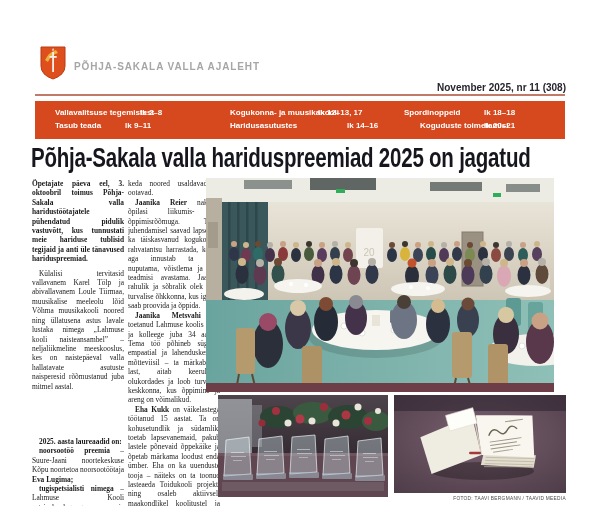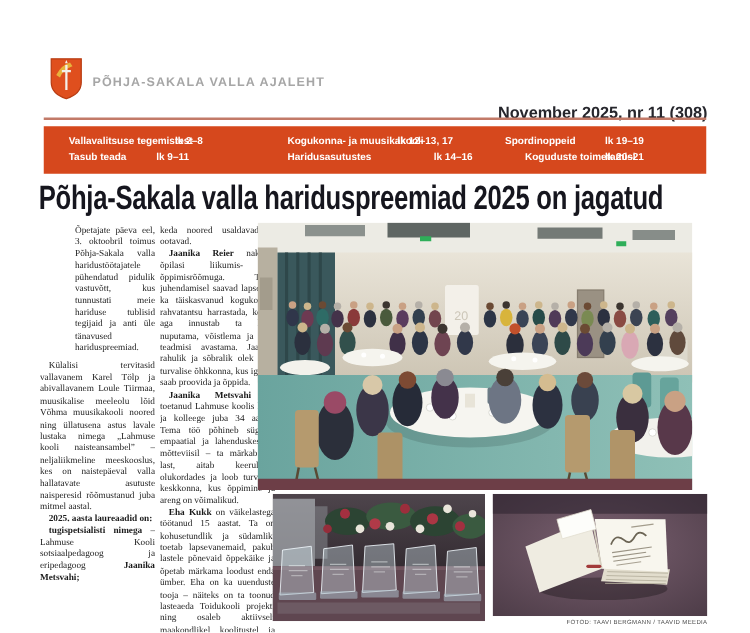--- a/index.html
+++ b/index.html
@@ -17,21 +17,21 @@
   }
   .logo {
     position:absolute; right:33px; top:10px;
     font-family:"DejaVu Serif", serif; font-weight:bold;
     font-size:74px; line-height:1; letter-spacing:3px; color:#d6481d;
     text-shadow:2px 1px 0 #d2d2d2, 4px 3px 0 #a9a9a9;
   }
   .issue {
     position:absolute; right:34px; top:82px;
     font-family:"Liberation Sans", sans-serif; font-weight:bold;
-    font-size:13px; color:#26262c;
+    font-size:10px; color:#26262c;
   }
   .mast-rule {
     position:absolute; left:35px; top:94px; width:530px; height:2px;
     background:#c27a68;
   }
   
   .navbar {
     position:absolute; left:35px; top:101px; width:530px; height:38px;
     background:#d6481d;
     font-family:"Liberation Sans", sans-serif; font-weight:bold;
@@ -49,23 +49,23 @@
     position:absolute; left:31px; top:143px; width:710px;
     font-family:"Liberation Sans", sans-serif; font-weight:bold;
     font-size:27px; line-height:30px; letter-spacing:-0.3px; color:#16161e;
     transform:scaleX(0.76); transform-origin:left top; white-space:nowrap;
   }
   
   .col { position:absolute; top:179px; width:92px; height:327px; overflow:hidden;
          font-size:7.4px; line-height:9.4px; color:#1a1a1a; text-align:justify; }
   .col1 { left:32px; }
   .col2 { left:128px; }
-  .intro { font-weight:normal; margin-bottom:5px;margin-left:28px; }
+  .intro { font-weight:bold; margin-bottom:5px; }
   .para  { text-indent:7px; }
-  .b { font-weight:bold; }
+  .b { font-weight:bold;margin-top:46px; }
   
   .photo { position:absolute; overflow:hidden; }
   .photo svg { display:block; width:100%; height:100%; }
   .photo-main  { left:206px; top:178px; width:348px; height:214px; }
   .photo-left  { left:218px; top:395px; width:170px; height:102px; }
   .photo-right { left:394px; top:395px; width:172px; height:98px; }
   .credit {
     position:absolute; right:34px; top:496px;
     font-family:"Liberation Sans", sans-serif;
     font-size:4.8px; letter-spacing:0.3px; color:#4a4a4a;
@@ -92,31 +92,32 @@
   <div class="navbar">
     <span class="nv-l1">Vallavalitsuse tegemistest</span>
     <span class="nv-p1">lk 2–8</span>
     <span class="nv-l2">Tasub teada</span>
     <span class="nv-p2">lk 9–11</span>
     <span class="nv-l3">Kogukonna- ja muusikakooli</span>
     <span class="nv-p3">lk 12–13, 17</span>
     <span class="nv-l4">Haridusasutustes</span>
     <span class="nv-p4">lk 14–16</span>
     <span class="nv-l5">Spordinoppeid</span>
-    <span class="nv-p5">lk 19–19</span>
+    <span class="nv-p5">lk 18–18</span>
     <span class="nv-l6">Koguduste toimetamisi</span>
     <span class="nv-p6">lk 20–21</span>
   </div>
 
   <h1 class="headline">Põhja-Sakala valla hariduspreemiad 2025 on jagatud</h1>
 
   <div class="col col1">
     <p class="intro">Õpetajate päeva eel, 3. oktoobril toimus Põhja-Sakala valla haridustöötajatele pühendatud pidulik vastuvõtt, kus tunnustati meie hariduse tublisid tegijaid ja anti üle tänavused hariduspreemiad.</p>
     <p class="para">Külalisi tervitasid vallavanem Karel Tölp ja abivallavanem Loule Tiirmaa, muusikalise meeleolu lõid Võhma muusikakooli noored ning üllatusena astus lavale lustaka nimega „Lahmuse kooli naisteansambel” – neljaliikmeline meeskooslus, kes on naistepäeval valla hallatavate asutuste naisperesid rõõmustanud juba mitmel aastal.</p>
     <p class="para b">2025. aasta laureaadid on:</p>
+    <p class="para"><span class="b">noorsootöö preemia</span><span> – Suure-Jaani noortekeskuse Kõpu noortetoa noorsootöötaja </span><span class="b">Eva Lugima;</span></p>
     <p class="para"><span class="b">tugispetsialisti nimega</span><span> – Lahmuse Kooli sotsiaalpedagoog ja eripedagoog </span><span class="b">Jaanika Metsvahi;</span></p>
 
   </div>
 
   <div class="col col2">
     <p><span class="b"></span><span>keda noored usaldavad ja ootavad.</span></p>
     <p class="para"><span class="b">Jaanika Reier</span><span> nakatab õpilasi liikumis- ja õppimisrõõmuga. Tema juhendamisel saavad lapsed ja ka täiskasvanud kogukonnas rahvatantsu harrastada, koolis aga innustab ta lapsi nuputama, võistlema ja uusi teadmisi avastama. Jaanika rahulik ja sõbralik olek loob turvalise õhkkonna, kus igaüks saab proovida ja õppida.</span></p>
     <p class="para"><span class="b">Jaanika Metsvahi</span><span> on toetanud Lahmuse koolis lapsi ja kolleege juba 34 aastat. Tema töö põhineb sügaval empaatial ja lahenduskesksel mõtteviisil – ta märkab iga last, aitab keerulistes olukordades ja loob turvalise keskkonna, kus õppimine ja areng on võimalikud.</span></p>
     <p class="para"><span class="b">Eha Kukk</span><span> on väikelastega töötanud 15 aastat. Ta on kohusetundlik ja südamlik, toetab lapsevanemaid, pakub lastele põnevaid õppekäike ja õpetab märkama loodust enda ümber. Eha on ka uuenduste tooja – näiteks on ta toonud lasteaeda Toidukooli projekti ning osaleb aktiivselt maakondlikel koolitustel ja aine-</span></p>
   </div>

